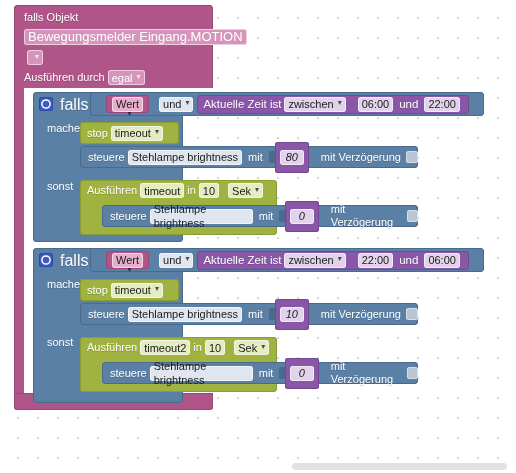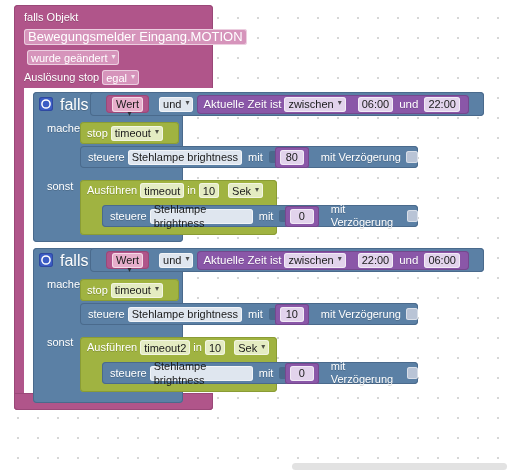--- a/index.html
+++ b/index.html
@@ -218,26 +218,27 @@
   }
   #ctrl1 { left: 80px;  top: 146px; width: 330px; }
   #ctrl2 { left: 102px; top: 205px; width: 308px; }
   #ctrl3 { left: 80px;  top: 303px; width: 330px; }
   #ctrl4 { left: 102px; top: 362px; width: 308px; }
   .ctrl-stmt .field { background: #dfe6ef; }
 
   
   .num-plug {
     display: inline-flex; align-items: center; justify-content: center;
-    min-width: 26px; height: 21px;
+    min-width: 26px; height: 31px;
     margin-left: 9px;
     padding: 0 4px;
     border-radius: 3px;
     background: #8a57a8;
     box-shadow: inset 0 0 0 1px #74488e;
+    font-style: italic;
   }
   .num-plug .field { background: #e2d3ec; margin: 0; min-width: 16px; justify-content: center; }
   
   .socket {
     display: inline-block;
     width: 6px; height: 12px;
     margin-left: 6px;
     background: #4a6a8c;
     border-radius: 2px 0 0 2px;
   }
@@ -250,26 +251,25 @@
   <div id="hat-block" class="blk c-hat">
     <div id="hat-head">
       <div class="row">
         <span class="lbl">falls Objekt</span>
       </div>
       <div class="row">
         <span id="hat-obj-field" class="field">Bewegungsmelder Eingang.MOTION</span>
       </div>
       <div class="row">
         <span class="field c-hat-field">
-          <span>wurde geändert</span>
           <span class="caret">▾</span>
         </span>
       </div>
       <div class="row">
-        <span class="lbl">Auslösung stop</span>
+        <span class="lbl">Ausführen durch</span>
         <span class="field c-hat-field" style="">
           <span>egal</span>
           <span class="caret">▾</span>
         </span>
       </div>
     </div>
   </div>
 
   <div id="hat-notch"></div>
   <div id="hat-foot"></div>

